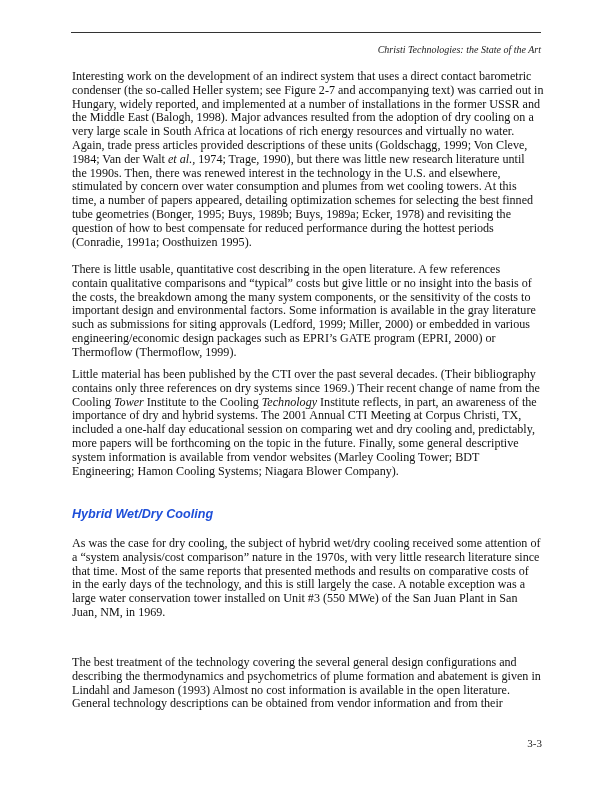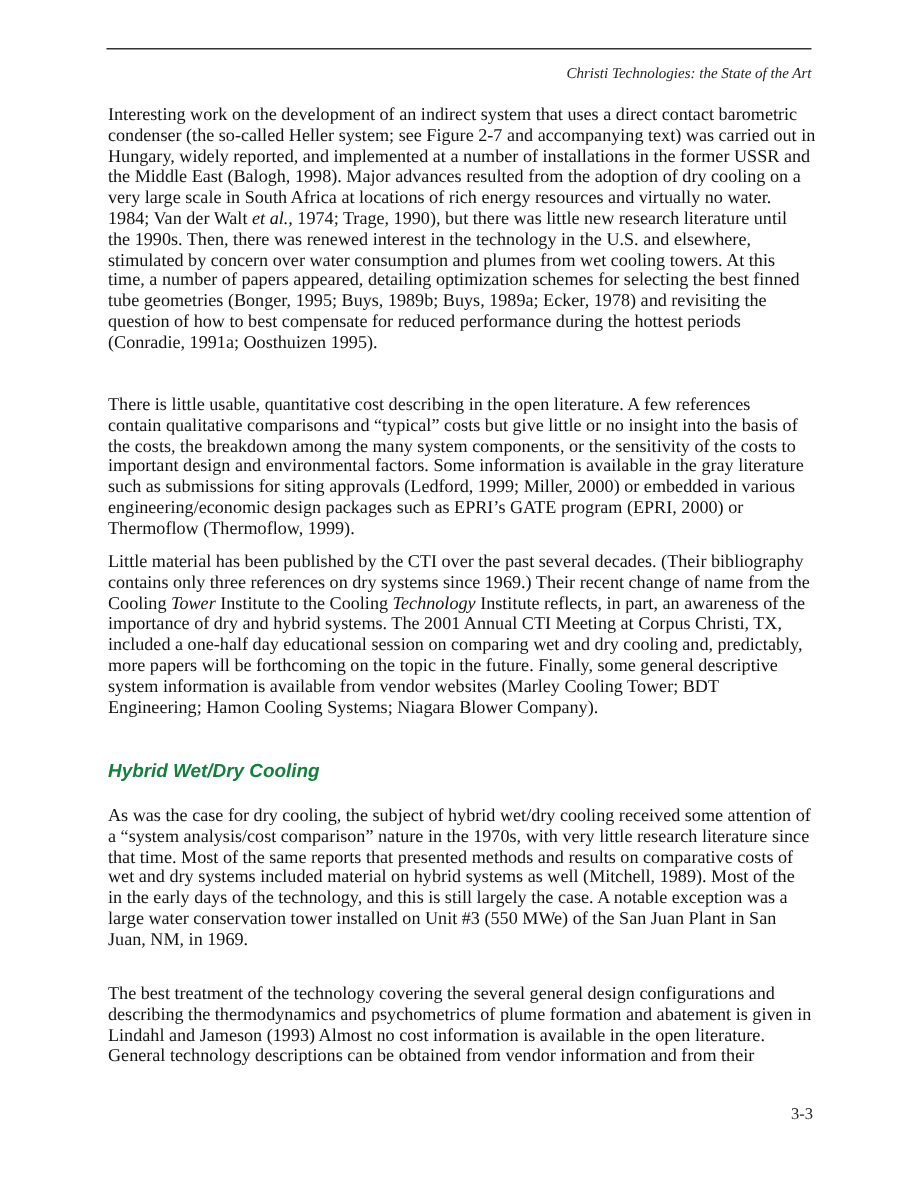--- a/index.html
+++ b/index.html
@@ -3,35 +3,36 @@
   <meta charset="utf-8">
   <style>
     html, body { margin: 0; padding: 0; background: #ffffff; }
     body { width: 612px; height: 792px; position: relative; overflow: hidden;
            font-family: "Liberation Serif", serif; color: #111; }
     .rule { position: absolute; left: 71px; top: 32px; width: 470px; height: 1px; background: #333; }
     .running-header { position: absolute; right: 71px; top: 44px; font-size: 10px; font-style: italic; color: #222; white-space: nowrap; }
     .para { position: absolute; left: 72px; width: 475px; font-size: 12.1px; line-height: 13.8px; }
     .line { display: block; white-space: nowrap; }
     .section-heading { position: absolute; left: 72px; top: 507px; font-family: "Liberation Sans", sans-serif;
-           font-weight: bold; font-style: italic; font-size: 12.6px; color: #15803d; }
+           font-weight: bold; font-style: italic; font-size: 12.6px; color: #1d4ed8; }
     .page-number { position: absolute; right: 70px; top: 737px; font-size: 11px; color: #222; }
   </style>
 </head>
 <body>
 
 <div class="rule"></div>
 <div class="running-header">Christi Technologies: the State of the Art</div>
 
 <div class="para" style="top:70px;">
   <span class="line">Interesting work on the development of an indirect system that uses a direct contact barometric</span>
   <span class="line">condenser (the so-called Heller system; see Figure 2-7 and accompanying text) was carried out in</span>
   <span class="line">Hungary, widely reported, and implemented at a number of installations in the former USSR and</span>
   <span class="line">the Middle East (Balogh, 1998). Major advances resulted from the adoption of dry cooling on a</span>
   <span class="line">very large scale in South Africa at locations of rich energy resources and virtually no water.</span>
+  <span class="line">Again, trade press articles provided descriptions of these units (Goldschagg, 1999; Von Cleve,</span>
   <span class="line">1984; Van der Walt <em>et al.,</em> 1974; Trage, 1990), but there was little new research literature until</span>
   <span class="line">the 1990s. Then, there was renewed interest in the technology in the U.S. and elsewhere,</span>
   <span class="line">stimulated by concern over water consumption and plumes from wet cooling towers. At this</span>
   <span class="line">time, a number of papers appeared, detailing optimization schemes for selecting the best finned</span>
   <span class="line">tube geometries (Bonger, 1995; Buys, 1989b; Buys, 1989a; Ecker, 1978) and revisiting the</span>
   <span class="line">question of how to best compensate for reduced performance during the hottest periods</span>
   <span class="line">(Conradie, 1991a; Oosthuizen 1995).</span>
 </div>
 
 <div class="para" style="top:263px;">
@@ -54,21 +55,20 @@
   <span class="line">system information is available from vendor websites (Marley Cooling Tower; BDT</span>
   <span class="line">Engineering; Hamon Cooling Systems; Niagara Blower Company).</span>
 </div>
 
 <div class="section-heading">Hybrid Wet/Dry Cooling</div>
 
 <div class="para" style="top:537px;">
   <span class="line">As was the case for dry cooling, the subject of hybrid wet/dry cooling received some attention of</span>
   <span class="line">a “system analysis/cost comparison” nature in the 1970s, with very little research literature since</span>
   <span class="line">that time. Most of the same reports that presented methods and results on comparative costs of</span>
-  <span class="line">wet and dry systems included material on hybrid systems as well (Mitchell, 1989). Most of the</span>
   <span class="line">in the early days of the technology, and this is still largely the case. A notable exception was a</span>
   <span class="line">large water conservation tower installed on Unit #3 (550 MWe) of the San Juan Plant in San</span>
   <span class="line">Juan, NM, in 1969.</span>
 </div>
 
 <div class="para" style="top:656px;">
   <span class="line">The best treatment of the technology covering the several general design configurations and</span>
   <span class="line">describing the thermodynamics and psychometrics of plume formation and abatement is given in</span>
   <span class="line">Lindahl and Jameson (1993) Almost no cost information is available in the open literature.</span>
   <span class="line">General technology descriptions can be obtained from vendor information and from their</span>

